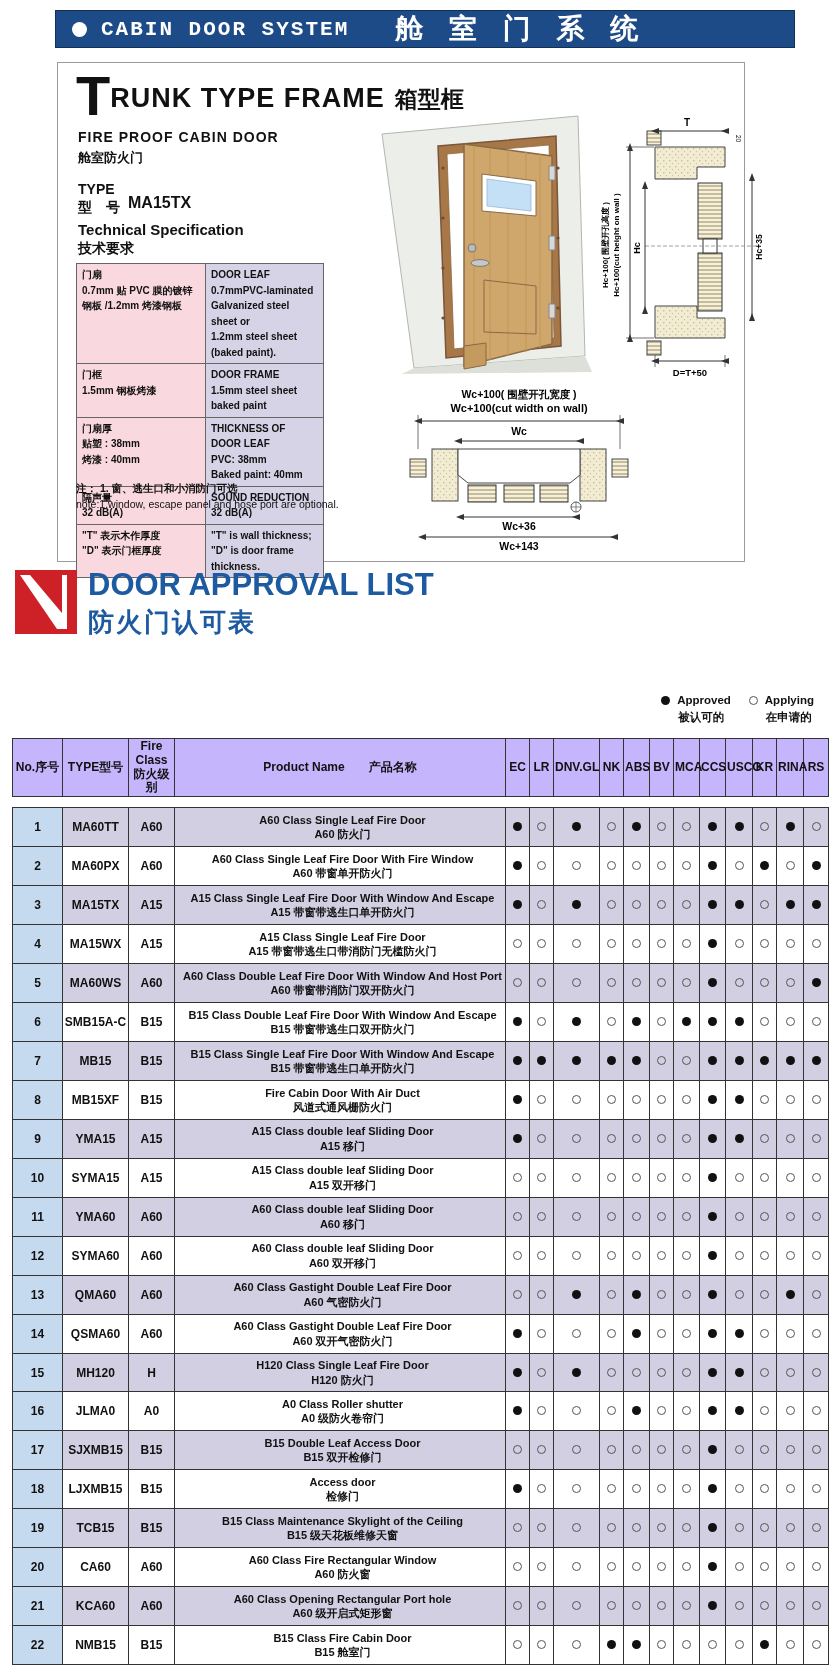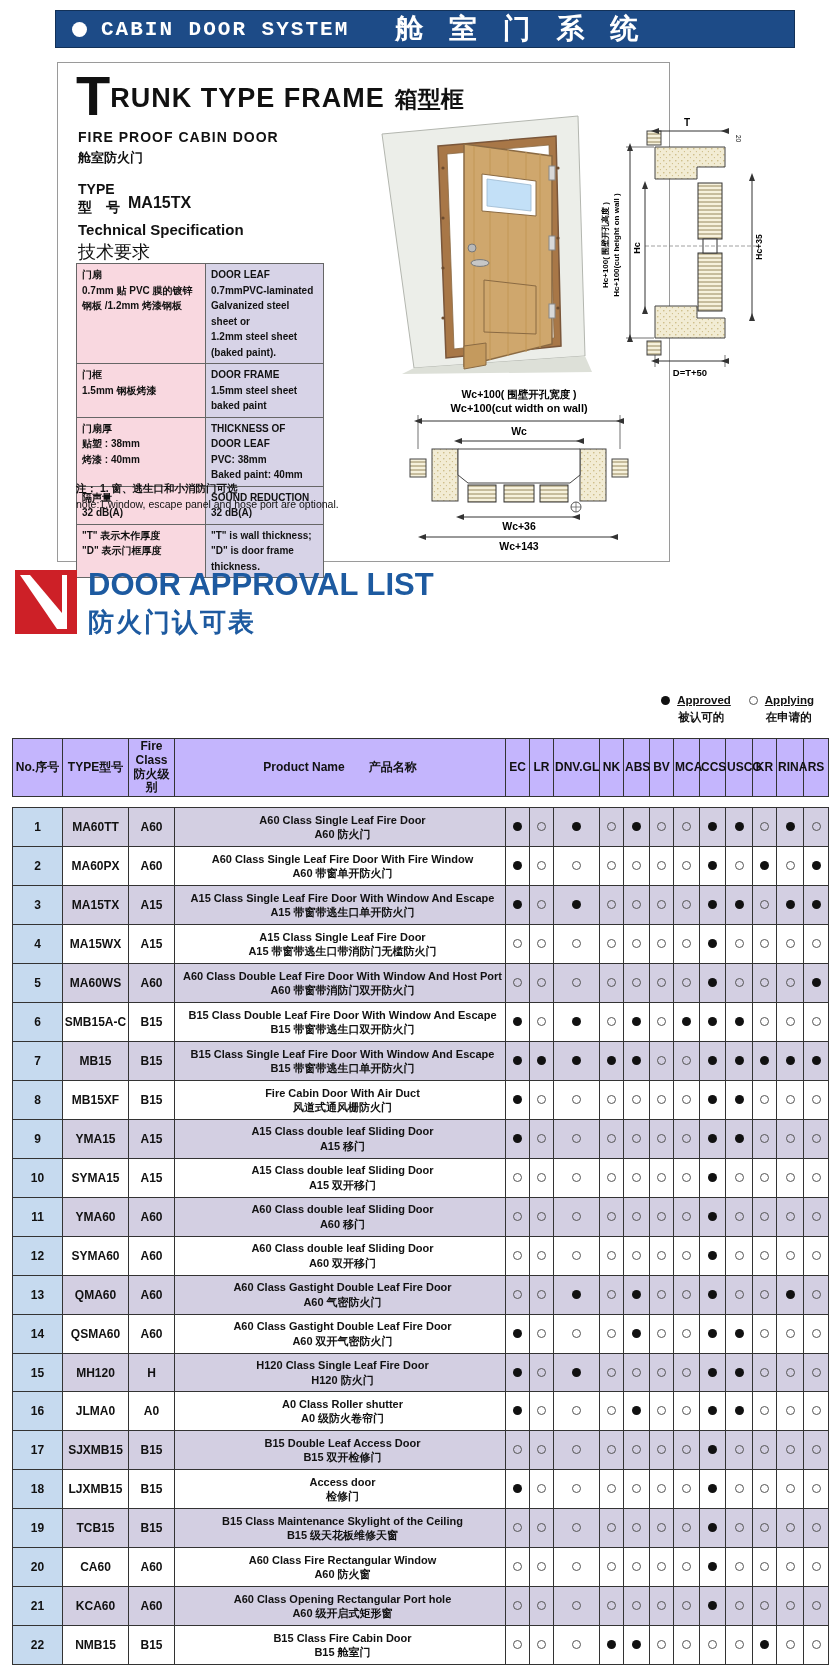--- a/index.html
+++ b/index.html
@@ -12,34 +12,34 @@
   .topbar{
     position:absolute;left:55px;top:10px;width:740px;height:38px;
     background:#1d4b87;color:#fff;display:flex;align-items:center;
     border:1px solid #123158;box-sizing:border-box;padding-left:16px;
   }
   .topbar .bullet{width:15px;height:15px;border-radius:50%;background:#fff;margin-right:14px;flex:0 0 auto;}
   .topbar .t-en{font-size:21px;font-weight:bold;letter-spacing:2px;font-family:"Liberation Mono","DejaVu Sans Mono",monospace;}
   .topbar .t-zh{font-size:28px;font-weight:bold;letter-spacing:9px;margin-left:46px;}
   
   .section-box{
-    position:absolute;left:57px;top:62px;width:613px;height:500px;
+    position:absolute;left:57px;top:62px;width:688px;height:500px;
     border:1px solid #9a9a9a;box-sizing:border-box;background:#fff;
   }
   .trunk-title{position:absolute;left:18px;top:8px;white-space:nowrap;}
   .trunk-title .bigT{font-size:56px;font-weight:bold;line-height:0.9;vertical-align:-8px;}
   .trunk-title .rest{font-size:27px;font-weight:bold;letter-spacing:1px;}
   .trunk-title .zh{font-size:23px;font-weight:bold;margin-left:10px;}
   .fireproof{position:absolute;left:20px;top:66px;font-size:14px;font-weight:bold;letter-spacing:1px;}
   .fireproof-zh{position:absolute;left:20px;top:86px;font-size:13px;font-weight:bold;}
   .type-block{position:absolute;left:20px;top:118px;display:flex;align-items:center;}
   .type-labels{font-size:14px;font-weight:bold;line-height:1.25;}
   .type-value{font-size:16px;font-weight:bold;margin-left:8px;margin-top:8px;}
   .spec-title{position:absolute;left:20px;top:158px;font-size:15px;font-weight:bold;}
-  .spec-title-zh{position:absolute;left:20px;top:177px;font-size:18px;font-weight:normal;}
+  .spec-title-zh{position:absolute;left:20px;top:177px;font-size:14px;font-weight:bold;}
   table.spec{
     position:absolute;left:18px;top:200px;width:248px;border-collapse:collapse;
     font-size:10px;font-weight:bold;line-height:1.55;
   }
   table.spec td{
     border:1px solid #666;vertical-align:top;padding:3px 5px;white-space:pre-line;
   }
   td.spec-zh{background:#f9d8e0;width:118px;}
   td.spec-en{background:#d7d3e7;}
   .note{position:absolute;left:18px;top:418px;font-size:10.5px;font-weight:bold;line-height:1.5;}
@@ -49,21 +49,21 @@
   .vsec{position:absolute;left:532px;top:42px;}
   .hsec{position:absolute;left:342px;top:322px;}
   
   .appr-logo{position:absolute;left:15px;top:570px;}
   .appr-title{position:absolute;left:88px;top:567px;color:#1d5aa0;}
   .appr-title .en{font-size:31px;font-weight:bold;letter-spacing:0px;}
   .appr-title .zh{font-size:26px;font-weight:bold;margin-top:2px;letter-spacing:2px;}
   
   .legend{position:absolute;right:16px;top:692px;display:flex;gap:18px;font-size:11.5px;font-weight:bold;}
   .legend .item{line-height:1.5;}
-  .legend .row1{display:flex;align-items:center;gap:7px;text-decoration:underline;}
+  .legend .row1{display:flex;align-items:center;gap:7px;}
   .legend .zh{margin-left:17px;}
   .dot{display:inline-block;width:9px;height:9px;border-radius:50%;box-sizing:border-box;}
   .dot.filled{background:#111;}
   .dot.hollow{border:1.5px solid #555;background:transparent;width:9px;height:9px;}
   
   .tbl-wrap{position:absolute;left:12px;top:738px;width:808px;}
   table.appr{border-collapse:collapse;table-layout:fixed;width:808px;}
   table.appr th,table.appr td{border:1px solid #333;box-sizing:border-box;}
   table.head-t{border:1.5px solid #222;}
   table.head-t th{

